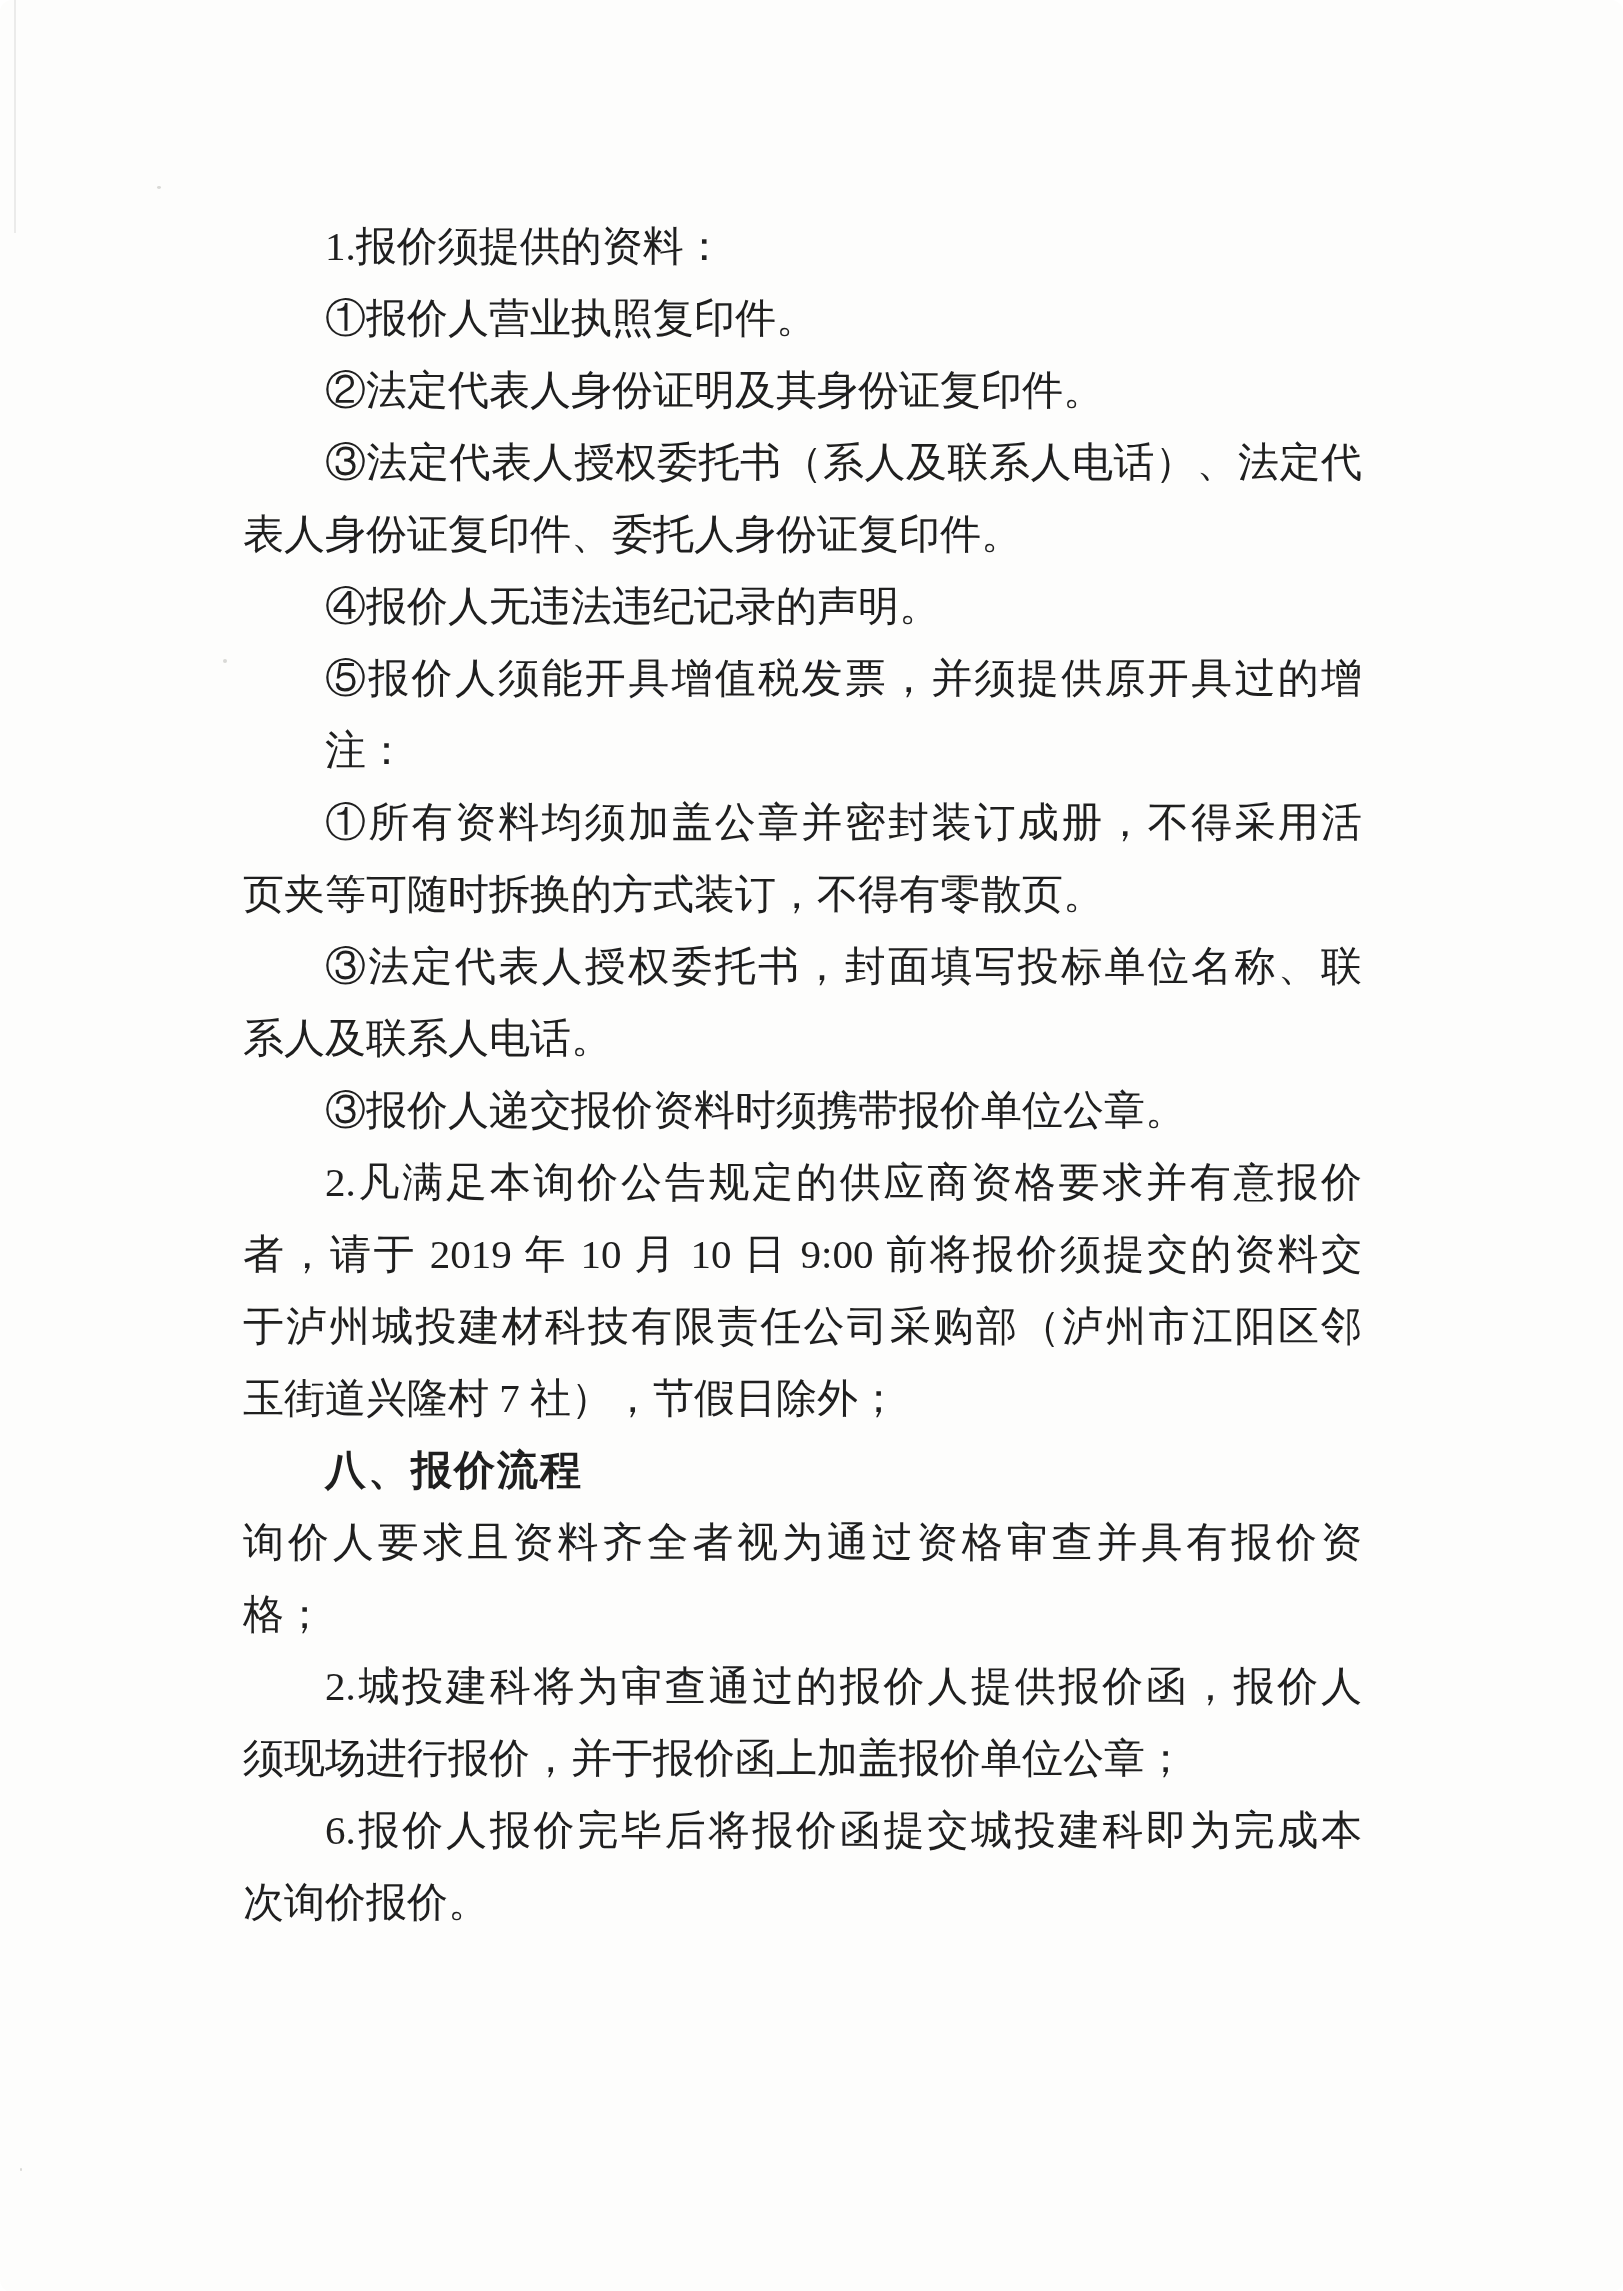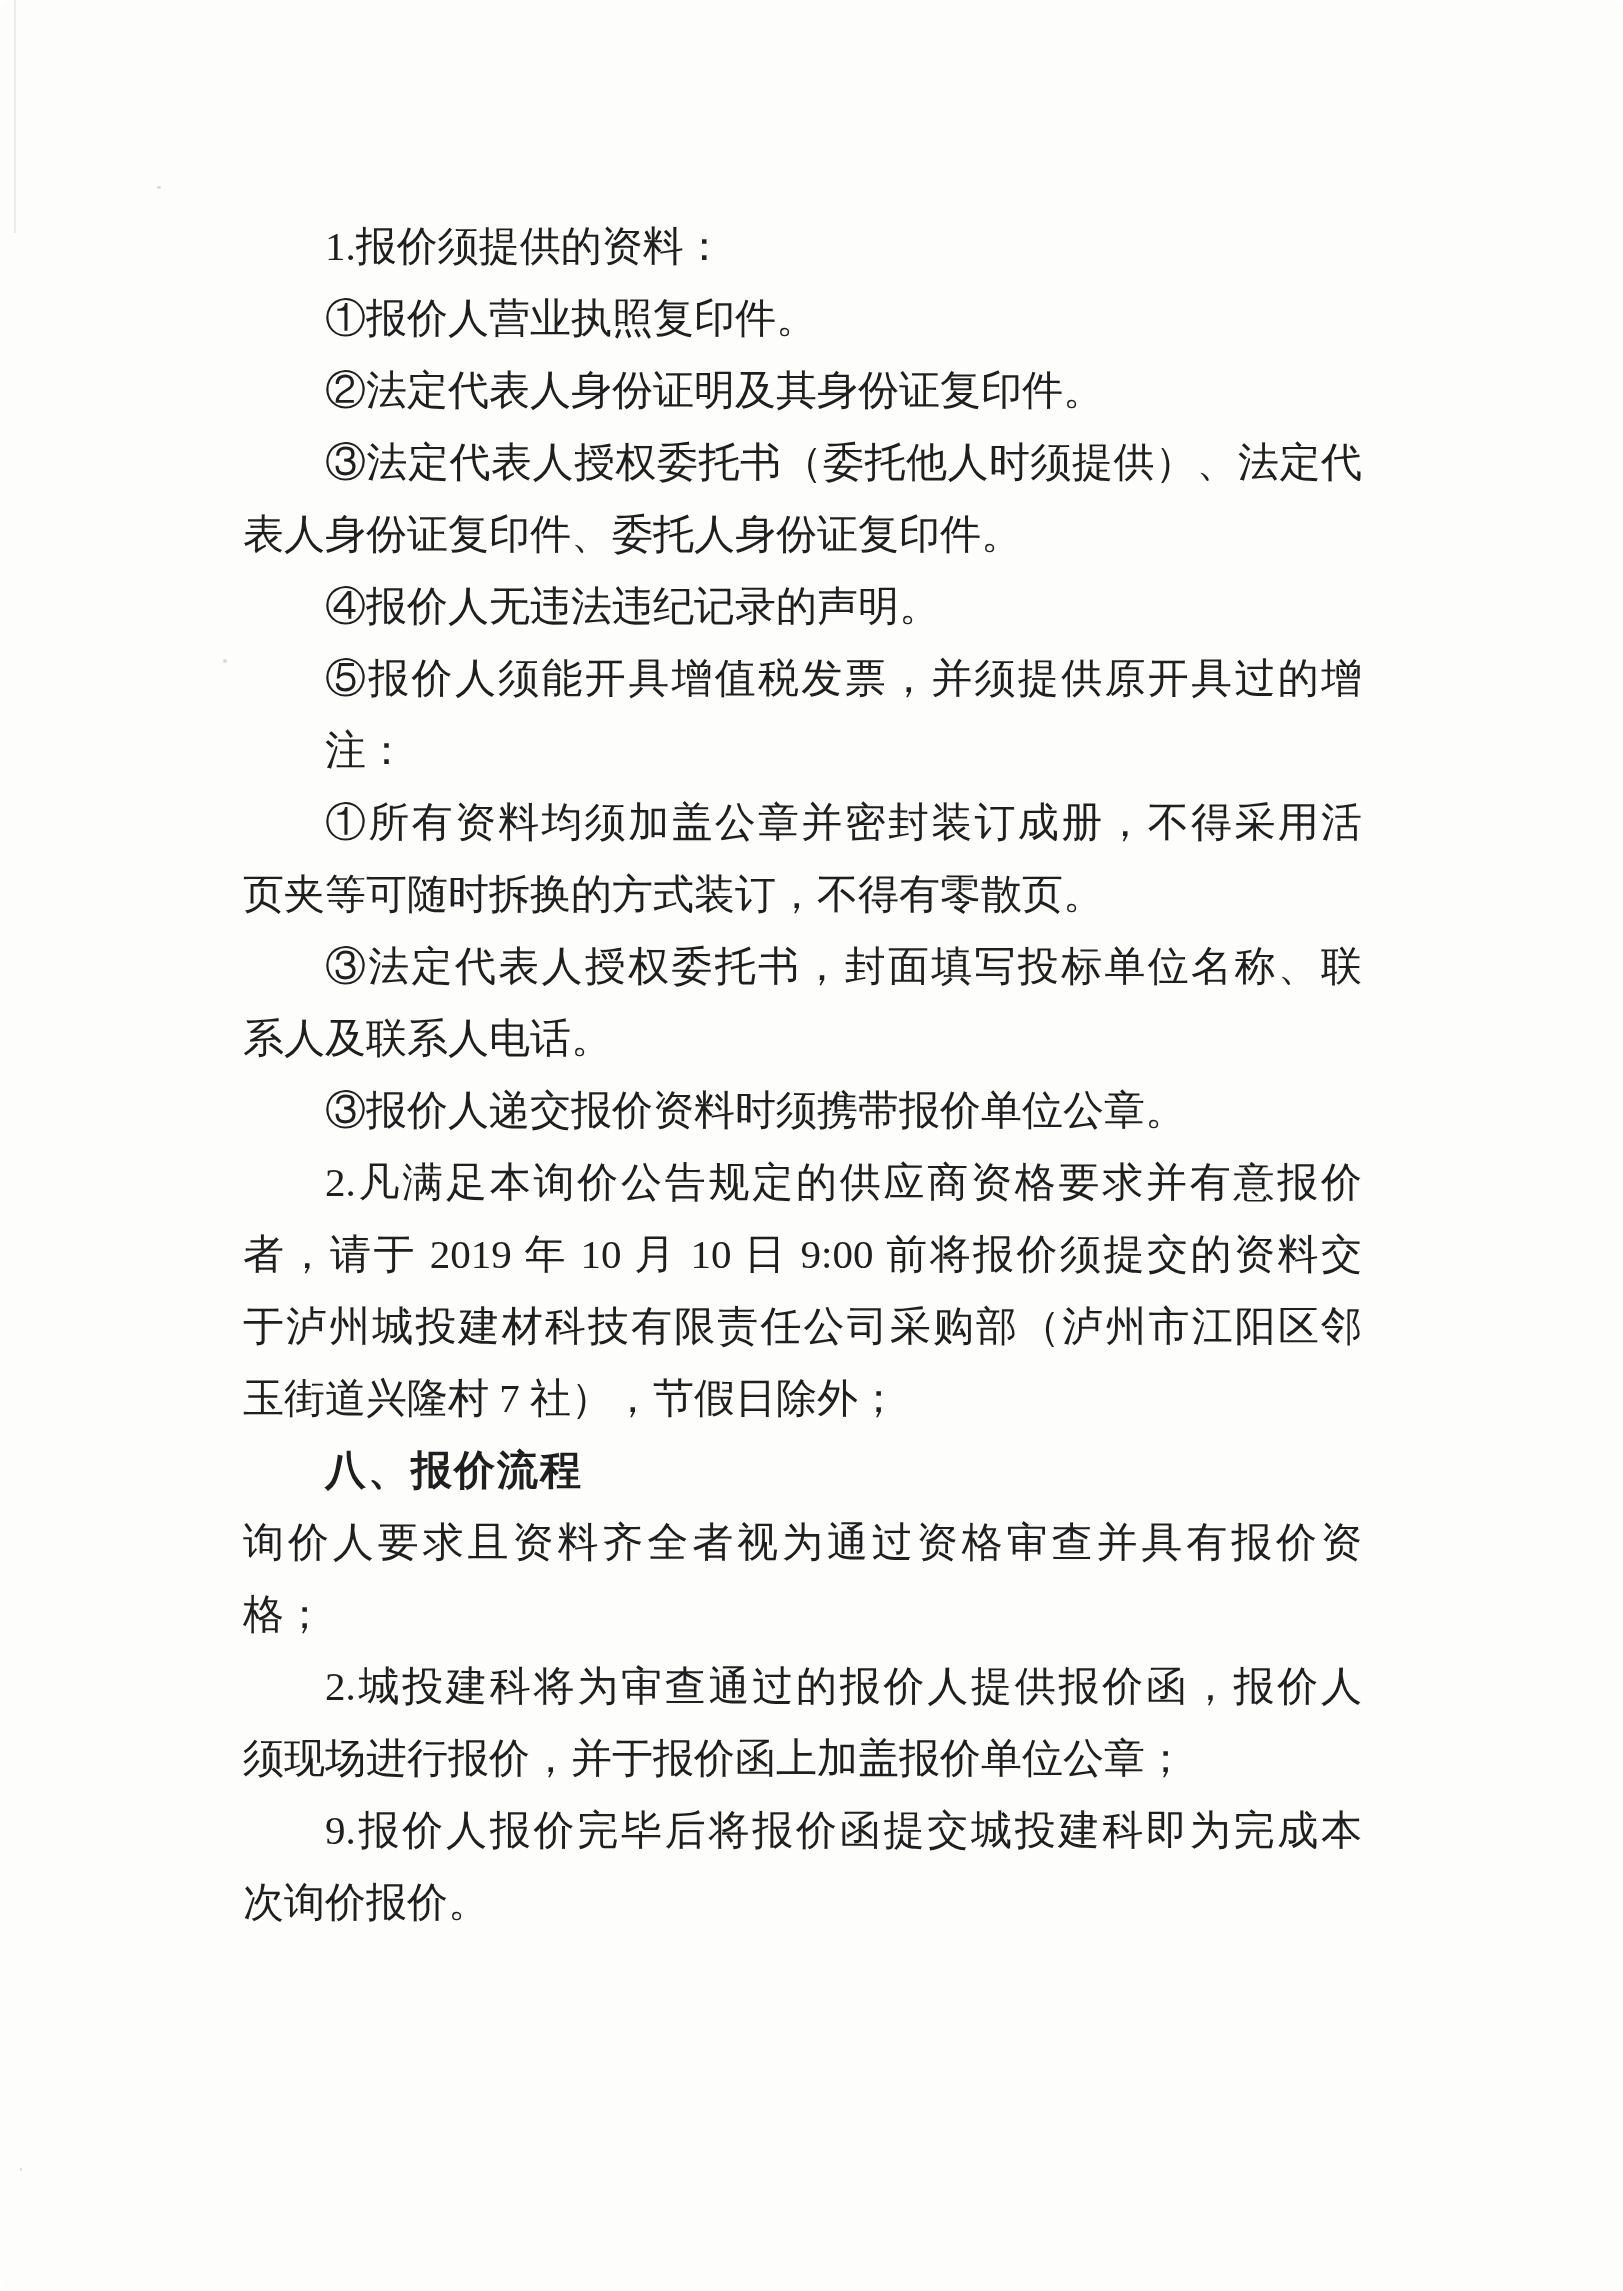--- a/index.html
+++ b/index.html
@@ -65,36 +65,36 @@
 
 <div class="page" style="background: rgb(253, 253, 252);">
   <div class="scan-edge"></div>
   <div class="speck s1"></div>
   <div class="speck s2"></div>
   <div class="speck s4"></div>
   <div class="text-block" style="color: rgb(31, 31, 31);">
       <div class="line indent">1.报价须提供的资料：</div>
       <div class="line indent">①报价人营业执照复印件。</div>
       <div class="line indent">②法定代表人身份证明及其身份证复印件。</div>
-      <div class="line indent fill">③法定代表人授权委托书（委托他人时须提供）、法定代</div>
+      <div class="line indent fill">③法定代表人授权委托书（系人及联系人电话）、法定代</div>
       <div class="line">表人身份证复印件、委托人身份证复印件。</div>
       <div class="line indent">④报价人无违法违纪记录的声明。</div>
       <div class="line indent fill">⑤报价人须能开具增值税发票，并须提供原开具过的增</div>
       <div class="line indent">注：</div>
       <div class="line indent fill">①所有资料均须加盖公章并密封装订成册，不得采用活</div>
       <div class="line">页夹等可随时拆换的方式装订，不得有零散页。</div>
       <div class="line indent fill">③法定代表人授权委托书，封面填写投标单位名称、联</div>
       <div class="line">系人及联系人电话。</div>
       <div class="line indent">③报价人递交报价资料时须携带报价单位公章。</div>
       <div class="line indent fill">2.凡满足本询价公告规定的供应商资格要求并有意报价</div>
       <div class="line fill">者，请于 2019 年 10 月 10 日 9:00 前将报价须提交的资料交</div>
       <div class="line fill">于泸州城投建材科技有限责任公司采购部（泸州市江阳区邻</div>
       <div class="line">玉街道兴隆村 7 社），节假日除外；</div>
       <div class="line indent bold">八、报价流程</div>
       <div class="line fill">询价人要求且资料齐全者视为通过资格审查并具有报价资</div>
       <div class="line">格；</div>
       <div class="line indent fill">2.城投建科将为审查通过的报价人提供报价函，报价人</div>
       <div class="line">须现场进行报价，并于报价函上加盖报价单位公章；</div>
-      <div class="line indent fill">9.报价人报价完毕后将报价函提交城投建科即为完成本</div>
+      <div class="line indent fill">6.报价人报价完毕后将报价函提交城投建科即为完成本</div>
       <div class="line">次询价报价。</div>
     </div>
 </div>
 
 
 </body></html>

